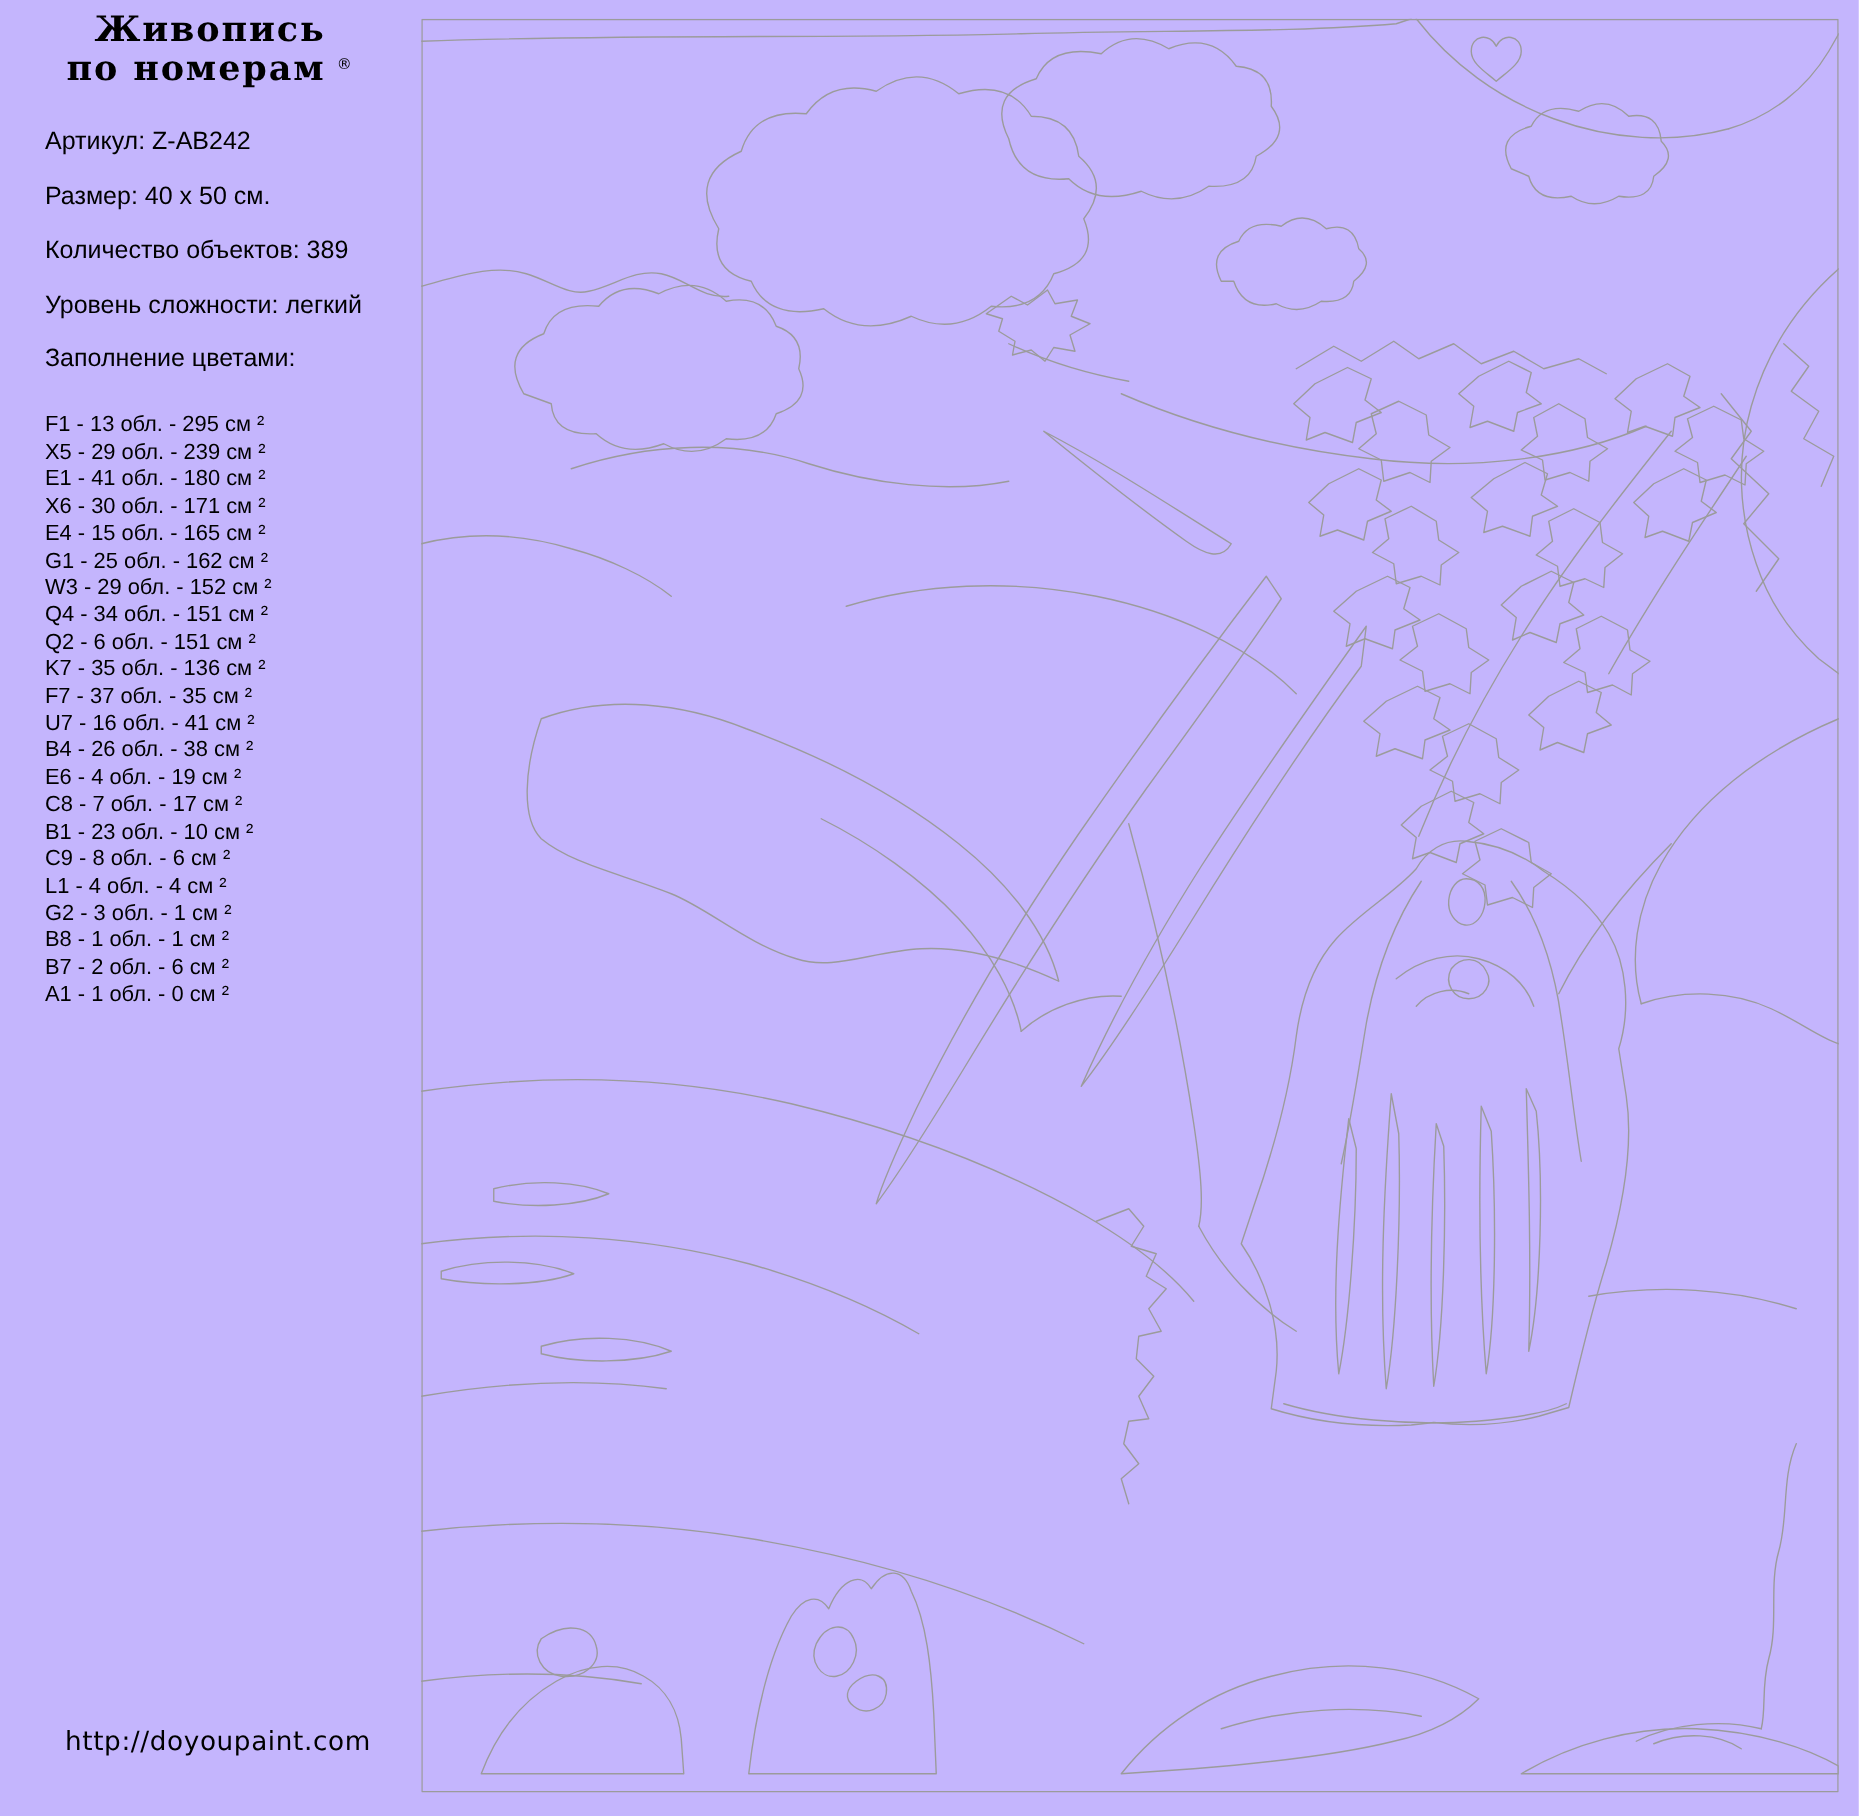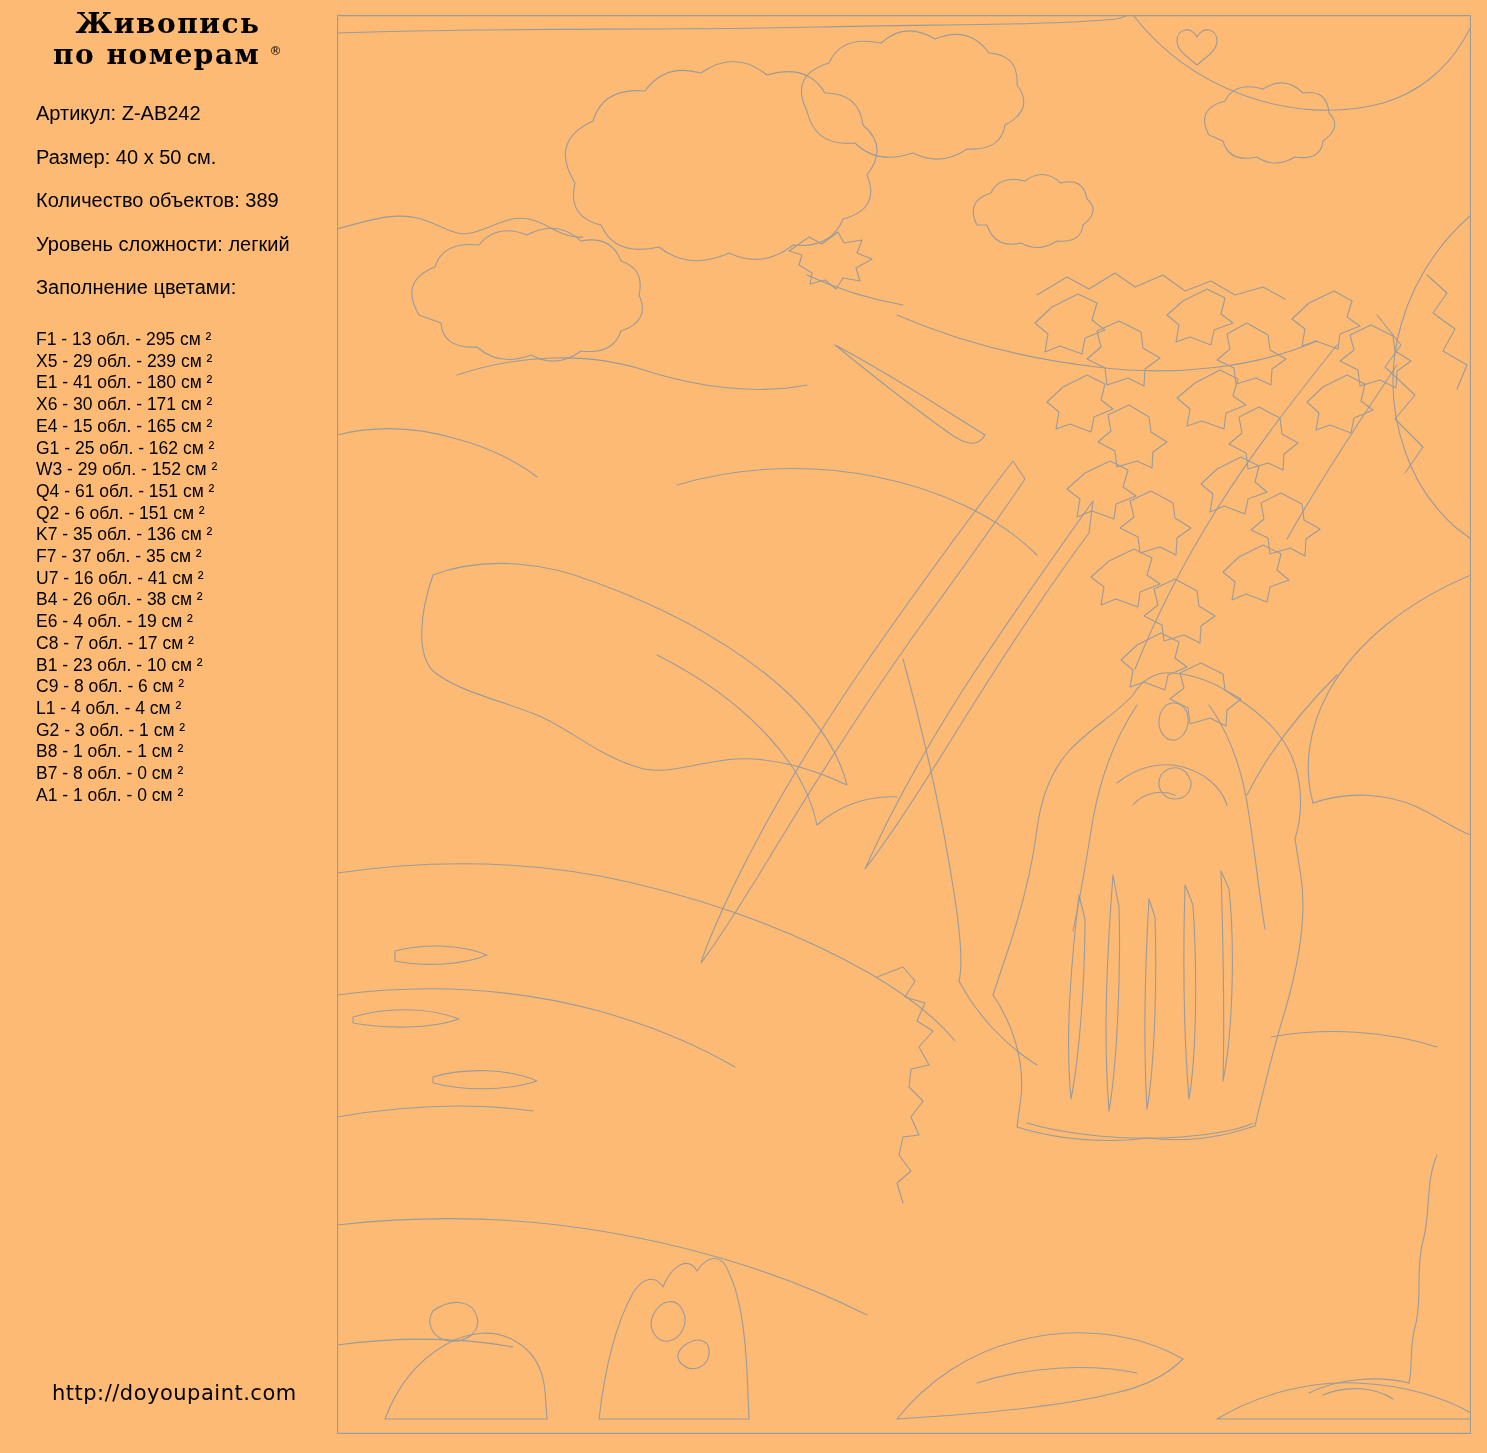--- a/index.html
+++ b/index.html
@@ -1,20 +1,20 @@
 <!DOCTYPE html>
 <html><head>
 <meta charset="utf-8">
 <style>
   html,body{margin:0;padding:0;background:#ffffff;}
   body{
     width:1487px;height:1453px;position:relative;overflow:hidden;
     font-family:"Liberation Sans",sans-serif;color:#000;
   }
-  .sheet{position:absolute;inset:0;background:#fdba74;text-decoration:underline;}
+  .sheet{position:absolute;inset:0;background:#c4b5fd;text-decoration:underline;}
   
   .sidebar{position:absolute;left:0;top:0;width:337px;height:100%;}
   .logo{
     position:absolute;left:22px;top:8px;width:292px;text-align:center;
     font-family:"DejaVu Serif",serif;font-weight:bold;line-height:1.12;
   }
   .logo-line1{font-size:28px;letter-spacing:1.5px;}
   .logo-line2{font-size:28px;letter-spacing:1.5px;}
   .reg{font-size:12px;margin-left:9px;position:relative;top:-9px;font-family:"DejaVu Sans",sans-serif;font-weight:normal;}
   .info{position:absolute;left:36px;top:92px;font-size:20px;line-height:43.5px;white-space:nowrap;}
@@ -50,34 +50,34 @@
 
     <div class="legend">
 
     <div class="legend-line">F1 - 13 обл. - 295 см ²</div>
         <div class="legend-line">X5 - 29 обл. - 239 см ²</div>
         <div class="legend-line">E1 - 41 обл. - 180 см ²</div>
         <div class="legend-line">X6 - 30 обл. - 171 см ²</div>
         <div class="legend-line">E4 - 15 обл. - 165 см ²</div>
         <div class="legend-line">G1 - 25 обл. - 162 см ²</div>
         <div class="legend-line">W3 - 29 обл. - 152 см ²</div>
-        <div class="legend-line">Q4 - 61 обл. - 151 см ²</div>
+        <div class="legend-line">Q4 - 34 обл. - 151 см ²</div>
         <div class="legend-line">Q2 - 6 обл. - 151 см ²</div>
         <div class="legend-line">K7 - 35 обл. - 136 см ²</div>
         <div class="legend-line">F7 - 37 обл. - 35 см ²</div>
         <div class="legend-line">U7 - 16 обл. - 41 см ²</div>
         <div class="legend-line">B4 - 26 обл. - 38 см ²</div>
         <div class="legend-line">E6 - 4 обл. - 19 см ²</div>
         <div class="legend-line">C8 - 7 обл. - 17 см ²</div>
         <div class="legend-line">B1 - 23 обл. - 10 см ²</div>
         <div class="legend-line">C9 - 8 обл. - 6 см ²</div>
         <div class="legend-line">L1 - 4 обл. - 4 см ²</div>
         <div class="legend-line">G2 - 3 обл. - 1 см ²</div>
         <div class="legend-line">B8 - 1 обл. - 1 см ²</div>
-        <div class="legend-line">B7 - 8 обл. - 0 см ²</div>
+        <div class="legend-line">B7 - 2 обл. - 6 см ²</div>
         <div class="legend-line">A1 - 1 обл. - 0 см ²</div>
       </div>
 
     <div class="url">http://doyoupaint.com</div>
   </aside>
 
   <div class="canvas-area">
     <svg viewBox="0 0 1134 1419" xmlns="http://www.w3.org/2000/svg">
       <rect x="0.6" y="0.6" width="1132.8" height="1417.8"></rect>
 

